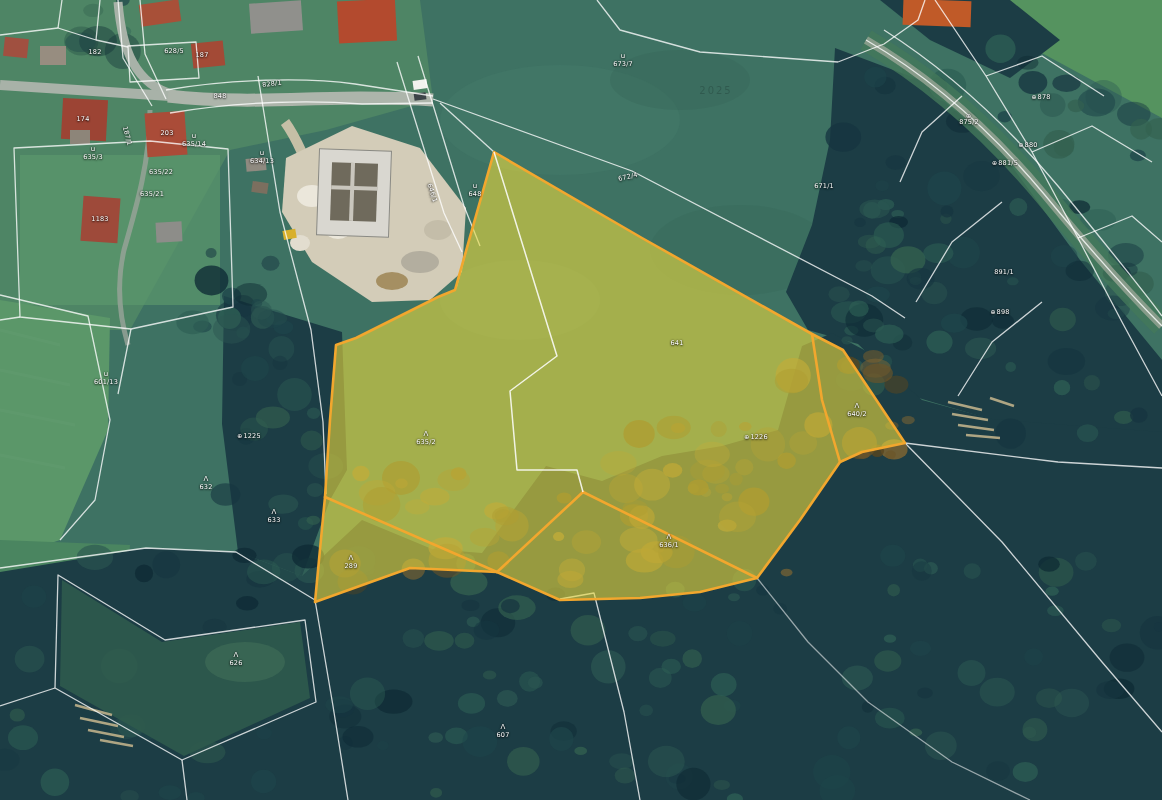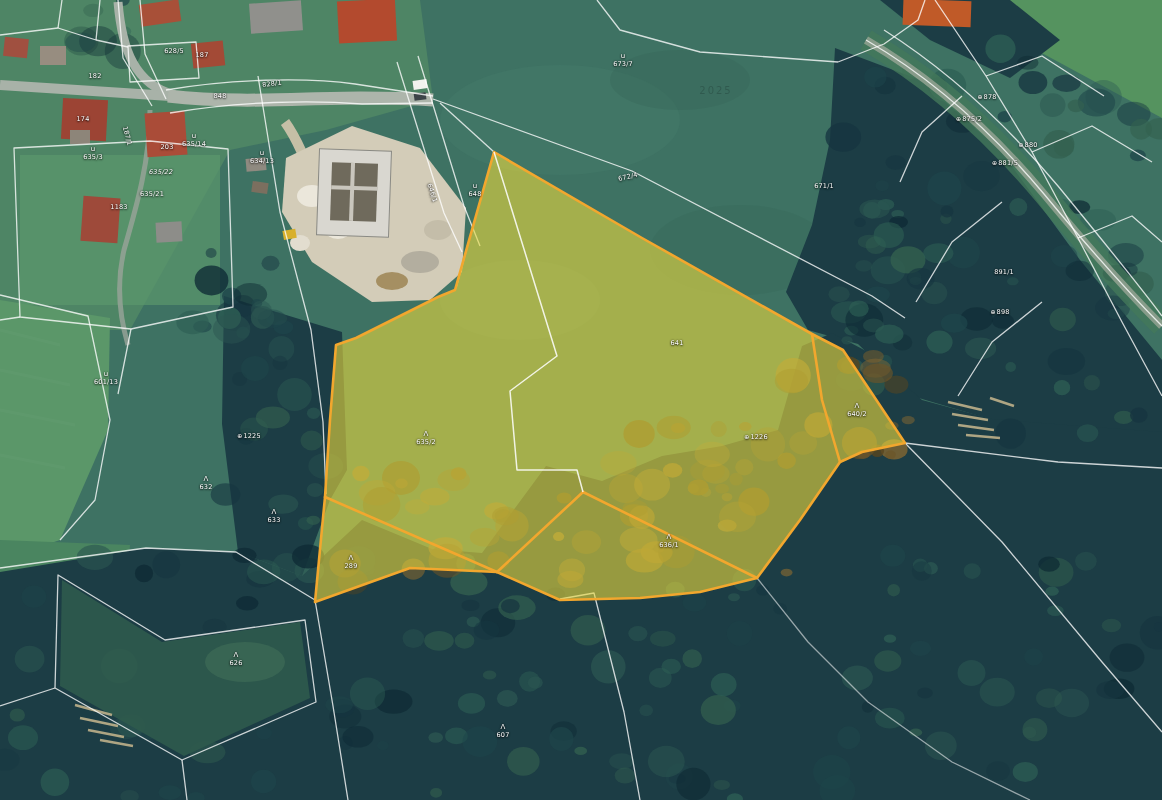--- a/index.html
+++ b/index.html
@@ -480,63 +480,63 @@
       <path d="M325,497 L497,572"></path>
     </g>
   </g>
 
   <g>
     <path d="M494,152 L557,356 L510,391 L517,470 L577,470 L583,492" stroke="rgba(255,255,255,.85)" stroke-width="1.5" fill="none" stroke-linejoin="round"></path>
   </g>
 </svg>
 
 <div id="labels">
-      <span class="plabel" style="left: 95px; top: 52px; transform: translate(-50%, -50%) rotate(0deg); margin-top: 24px;">
+      <span class="plabel" style="left: 95px; top: 52px; transform: translate(-50%, -50%) rotate(0deg);">
         <b>182</b>
       </span>
       <span class="plabel" style="left: 174px; top: 51px; transform: translate(-50%, -50%) rotate(0deg);">
         <b>628/5</b>
       </span>
       <span class="plabel" style="left: 202px; top: 55px; transform: translate(-50%, -50%) rotate(0deg);">
         <b>187</b>
       </span>
       <span class="plabel" style="left: 272px; top: 84px; transform: translate(-50%, -50%) rotate(-8deg);">
         <b>828/1</b>
       </span>
       <span class="plabel" style="left: 193px; top: 96px; transform: translate(-50%, -50%) rotate(0deg); margin-left: 27px;">
         <b>848</b>
       </span>
       <span class="plabel" style="left: 83px; top: 119px; transform: translate(-50%, -50%) rotate(0deg);">
         <b>174</b>
       </span>
       <span class="plabel" style="left: 127px; top: 136px; transform: translate(-50%, -50%) rotate(75deg);">
         <b>187/1</b>
       </span>
-      <span class="plabel" style="left: 167px; top: 147px; transform: translate(-50%, -50%) rotate(0deg);">
+      <span class="plabel" style="left: 167px; top: 133px; transform: translate(-50%, -50%) rotate(0deg);">
         <b>203</b>
       </span>
       <span class="plabel" style="left: 194px; top: 140px; transform: translate(-50%, -50%) rotate(0deg);">
         <i>u</i>
         <b>635/14</b>
       </span>
       <span class="plabel" style="left: 93px; top: 153px; transform: translate(-50%, -50%) rotate(0deg);">
         <i>u</i>
         <b>635/3</b>
       </span>
       <span class="plabel" style="left: 262px; top: 157px; transform: translate(-50%, -50%) rotate(0deg);">
         <i>u</i>
         <b>634/13</b>
       </span>
-      <span class="plabel" style="left: 161px; top: 172px; transform: translate(-50%, -50%) rotate(0deg); font-style: italic;">
+      <span class="plabel" style="left: 161px; top: 172px; transform: translate(-50%, -50%) rotate(0deg);">
         <b>635/22</b>
       </span>
       <span class="plabel" style="left: 152px; top: 194px; transform: translate(-50%, -50%) rotate(0deg);">
         <b>635/21</b>
       </span>
-      <span class="plabel" style="left: 100px; top: 207px; transform: translate(-50%, -50%) rotate(0deg); margin-left: 19px;">
+      <span class="plabel" style="left: 100px; top: 219px; transform: translate(-50%, -50%) rotate(0deg);">
         <b>1183</b>
       </span>
       <span class="plabel" style="left: 432px; top: 193px; transform: translate(-50%, -50%) rotate(72deg);">
         <b>646/1</b>
       </span>
       <span class="plabel" style="left: 475px; top: 190px; transform: translate(-50%, -50%) rotate(0deg);">
         <i>u</i>
         <b>648</b>
       </span>
       <span class="plabel" style="left: 628px; top: 177px; transform: translate(-50%, -50%) rotate(-13deg);">
@@ -589,25 +589,25 @@
         <b>640/2</b>
       </span>
       <span class="plabel" style="left: 351px; top: 562px; transform: translate(-50%, -50%) rotate(0deg);">
         <i>Λ</i>
         <b>289</b>
       </span>
       <span class="plabel" style="left: 669px; top: 541px; transform: translate(-50%, -50%) rotate(0deg);">
         <i>Λ</i>
         <b>636/1</b>
       </span>
-      <span class="plabel row" style="left: 987px; top: 97px; transform: translate(-50%, -50%) rotate(0deg); align-items: center;">
+      <span class="plabel row" style="left: 1041px; top: 97px; transform: translate(-50%, -50%) rotate(0deg); align-items: center;">
         <i>⊕</i>
         <b>878</b>
       </span>
-      <span class="plabel row" style="left: 969px; top: 119px; transform: translate(-50%, -50%) rotate(0deg);">
+      <span class="plabel row" style="left: 969px; top: 119px; transform: translate(-50%, -50%) rotate(0deg); flex-direction: column;">
         <i>⊕</i>
         <b>875/2</b>
       </span>
       <span class="plabel row" style="left: 1028px; top: 145px; transform: translate(-50%, -50%) rotate(0deg);">
         <i>⊕</i>
         <b>880</b>
       </span>
       <span class="plabel row" style="left: 1005px; top: 163px; transform: translate(-50%, -50%) rotate(0deg);">
         <i>⊕</i>
         <b>881/5</b>

